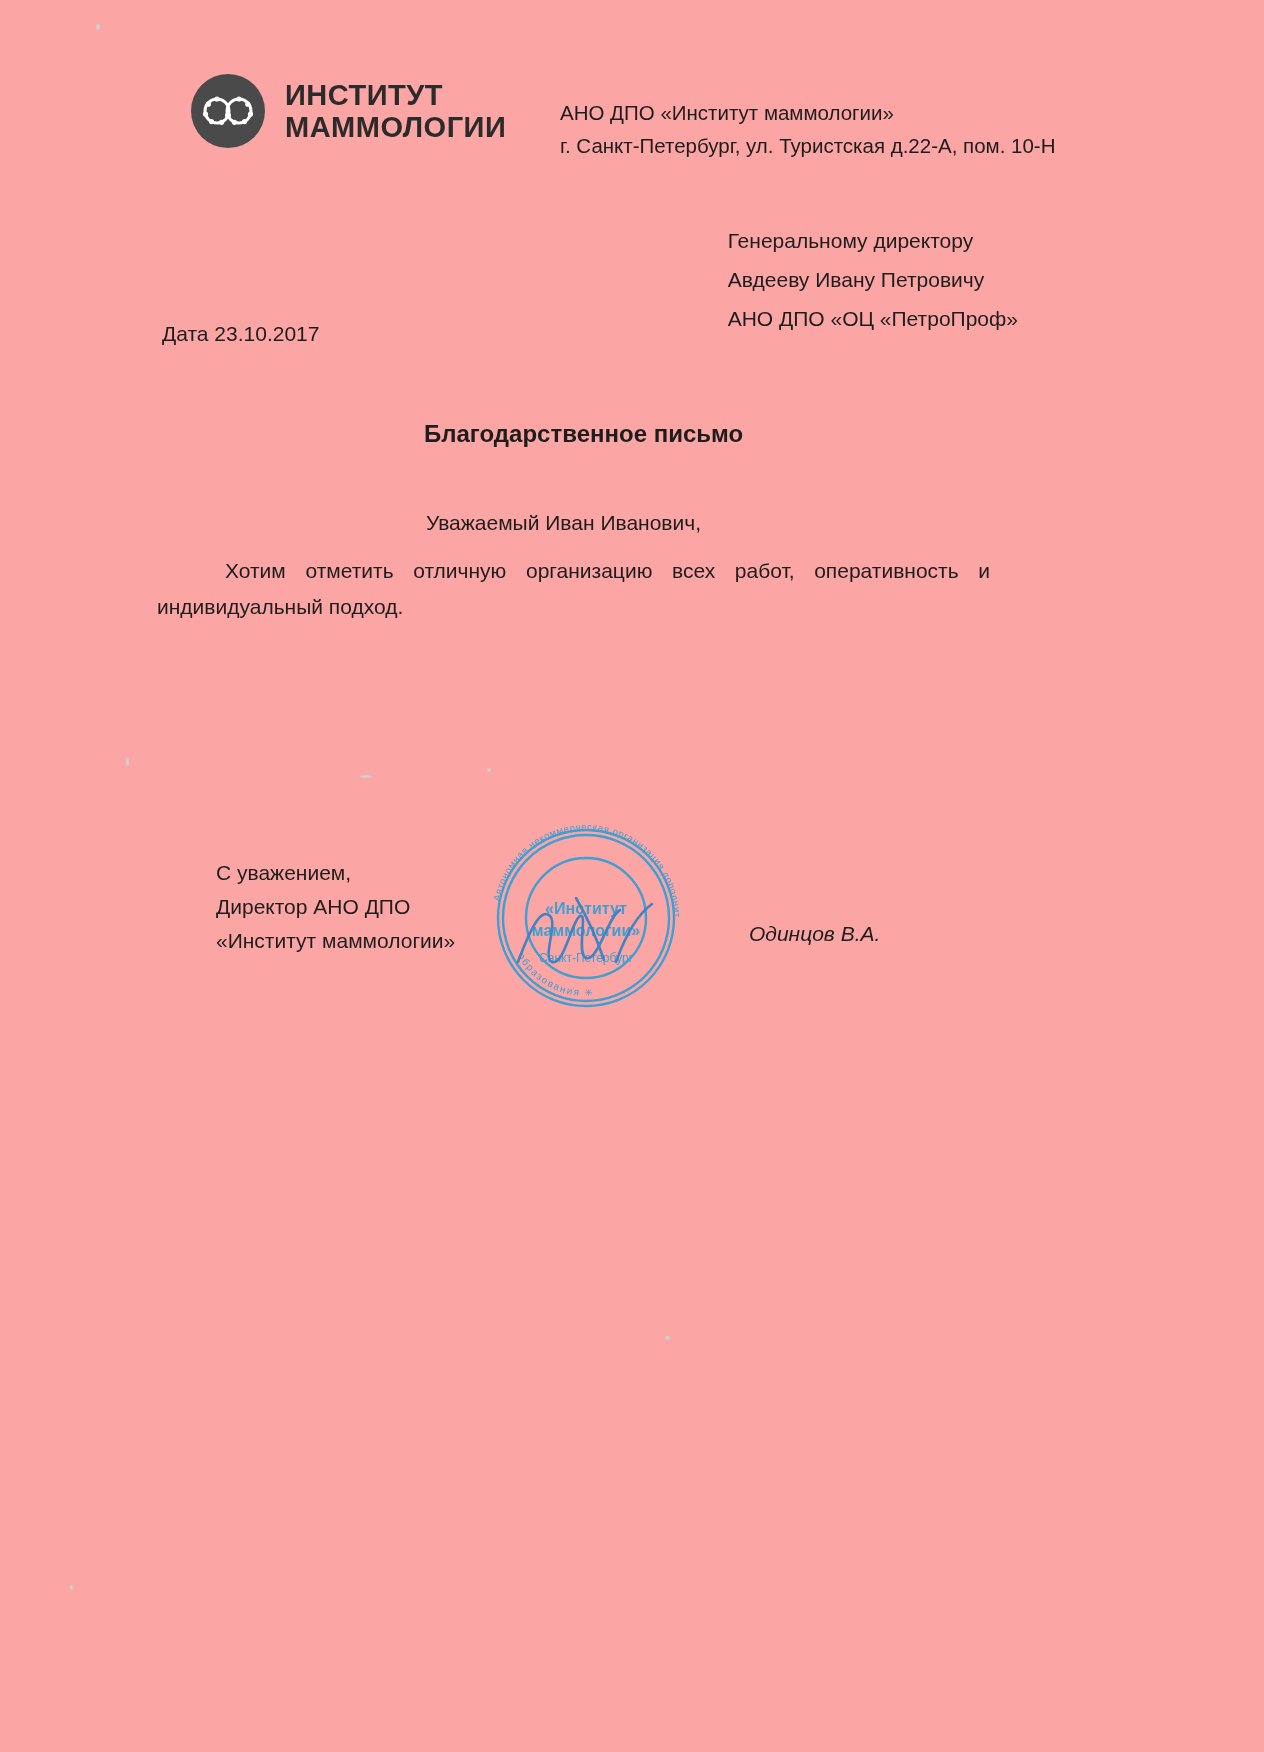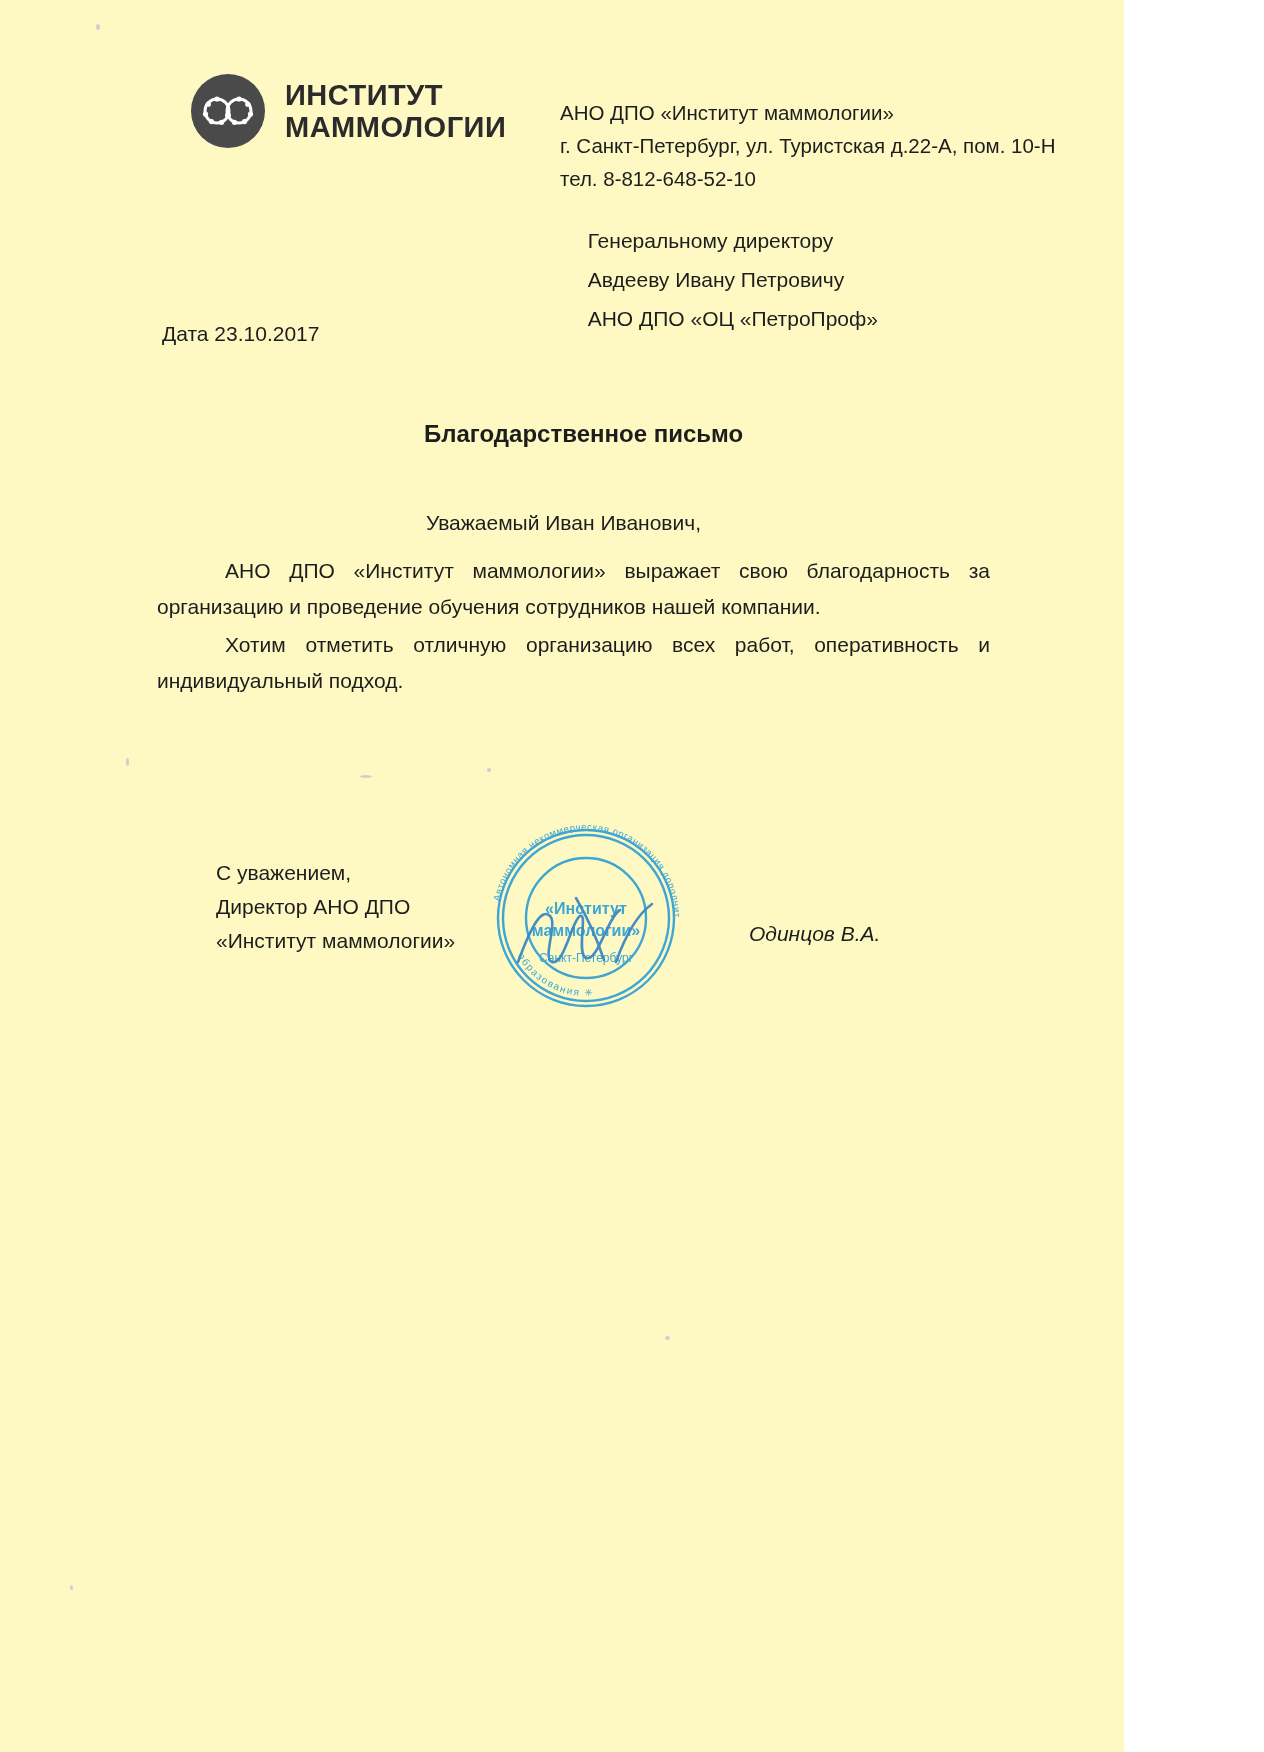--- a/index.html
+++ b/index.html
@@ -6,23 +6,23 @@
     margin: 0;
     padding: 0;
     background: #ffffff;
   }
   body {
     font-family: "Liberation Sans", sans-serif;
     color: #1a1a1a;
   }
   .page {
     position: relative;
-    width: 1124px;
+    width: 1264px;
     height: 1752px;
-    background: #fef9c3;
+    background: #fca5a5;
     overflow: hidden;
   }
 
   
   .letterhead {
     position: absolute;
     left: 0;
     top: 72px;
     width: 100%;
     height: 120px;
@@ -188,38 +188,36 @@
       </div>
       <div class="logo-name">
         <div>ИНСТИТУТ</div>
         <div>МАММОЛОГИИ</div>
       </div>
     </div>
 
     <div class="org-info">
       <div>АНО ДПО «Институт маммологии»</div>
       <div>г. Санкт-Петербург, ул. Туристская д.22-А, пом. 10-Н</div>
-      <div>тел. 8-812-648-52-10</div>
     </div>
   </div>
 
   <div class="addressee">
     <div>Генеральному директору</div>
     <div>Авдееву Ивану Петровичу</div>
     <div>АНО ДПО «ОЦ «ПетроПроф»</div>
   </div>
 
   <div class="date-line">Дата 23.10.2017</div>
 
   <div class="doc-title">Благодарственное письмо</div>
 
   <div class="salutation">Уважаемый Иван Иванович,</div>
 
   <div class="body-block">
-    <p>АНО ДПО «Институт маммологии» выражает свою благодарность за организацию и проведение обучения сотрудников нашей компании.</p>
     <p>Хотим отметить отличную организацию всех работ, оперативность и индивидуальный подход.</p>
   </div>
 
   <div class="sign-block">
     <div>С уважением,</div>
     <div>Директор АНО ДПО</div>
     <div>«Институт маммологии»</div>
   </div>
 
   <div class="sign-name">Одинцов В.А.</div>

